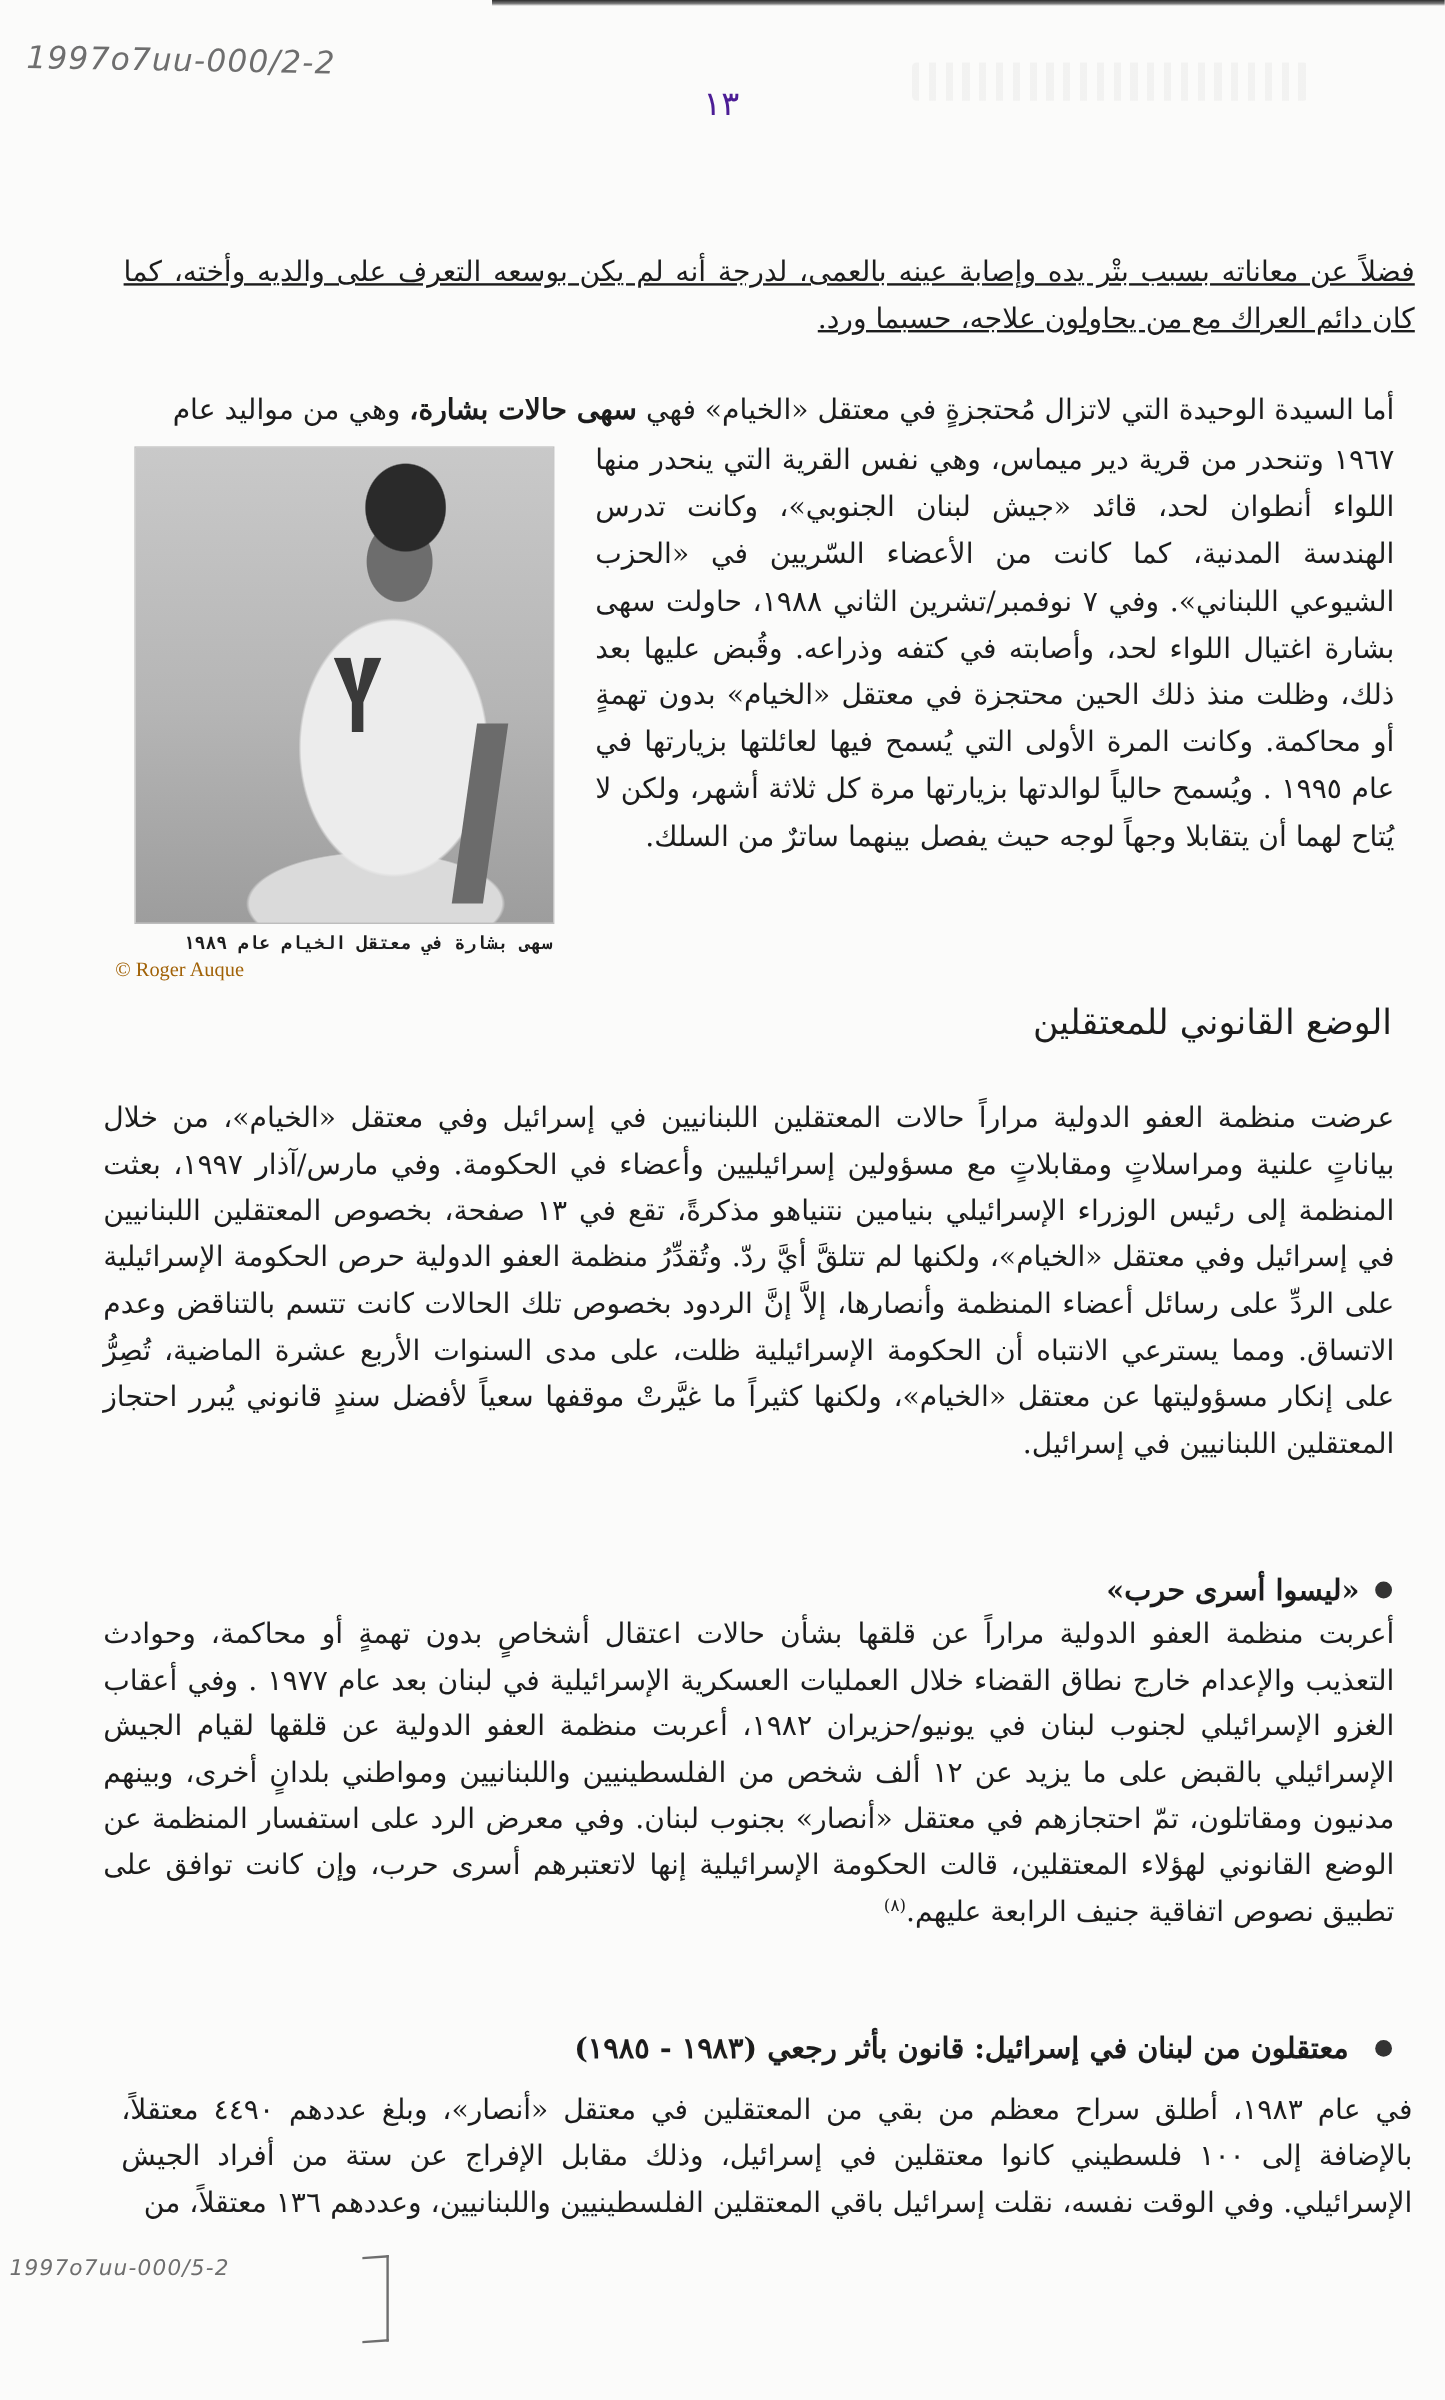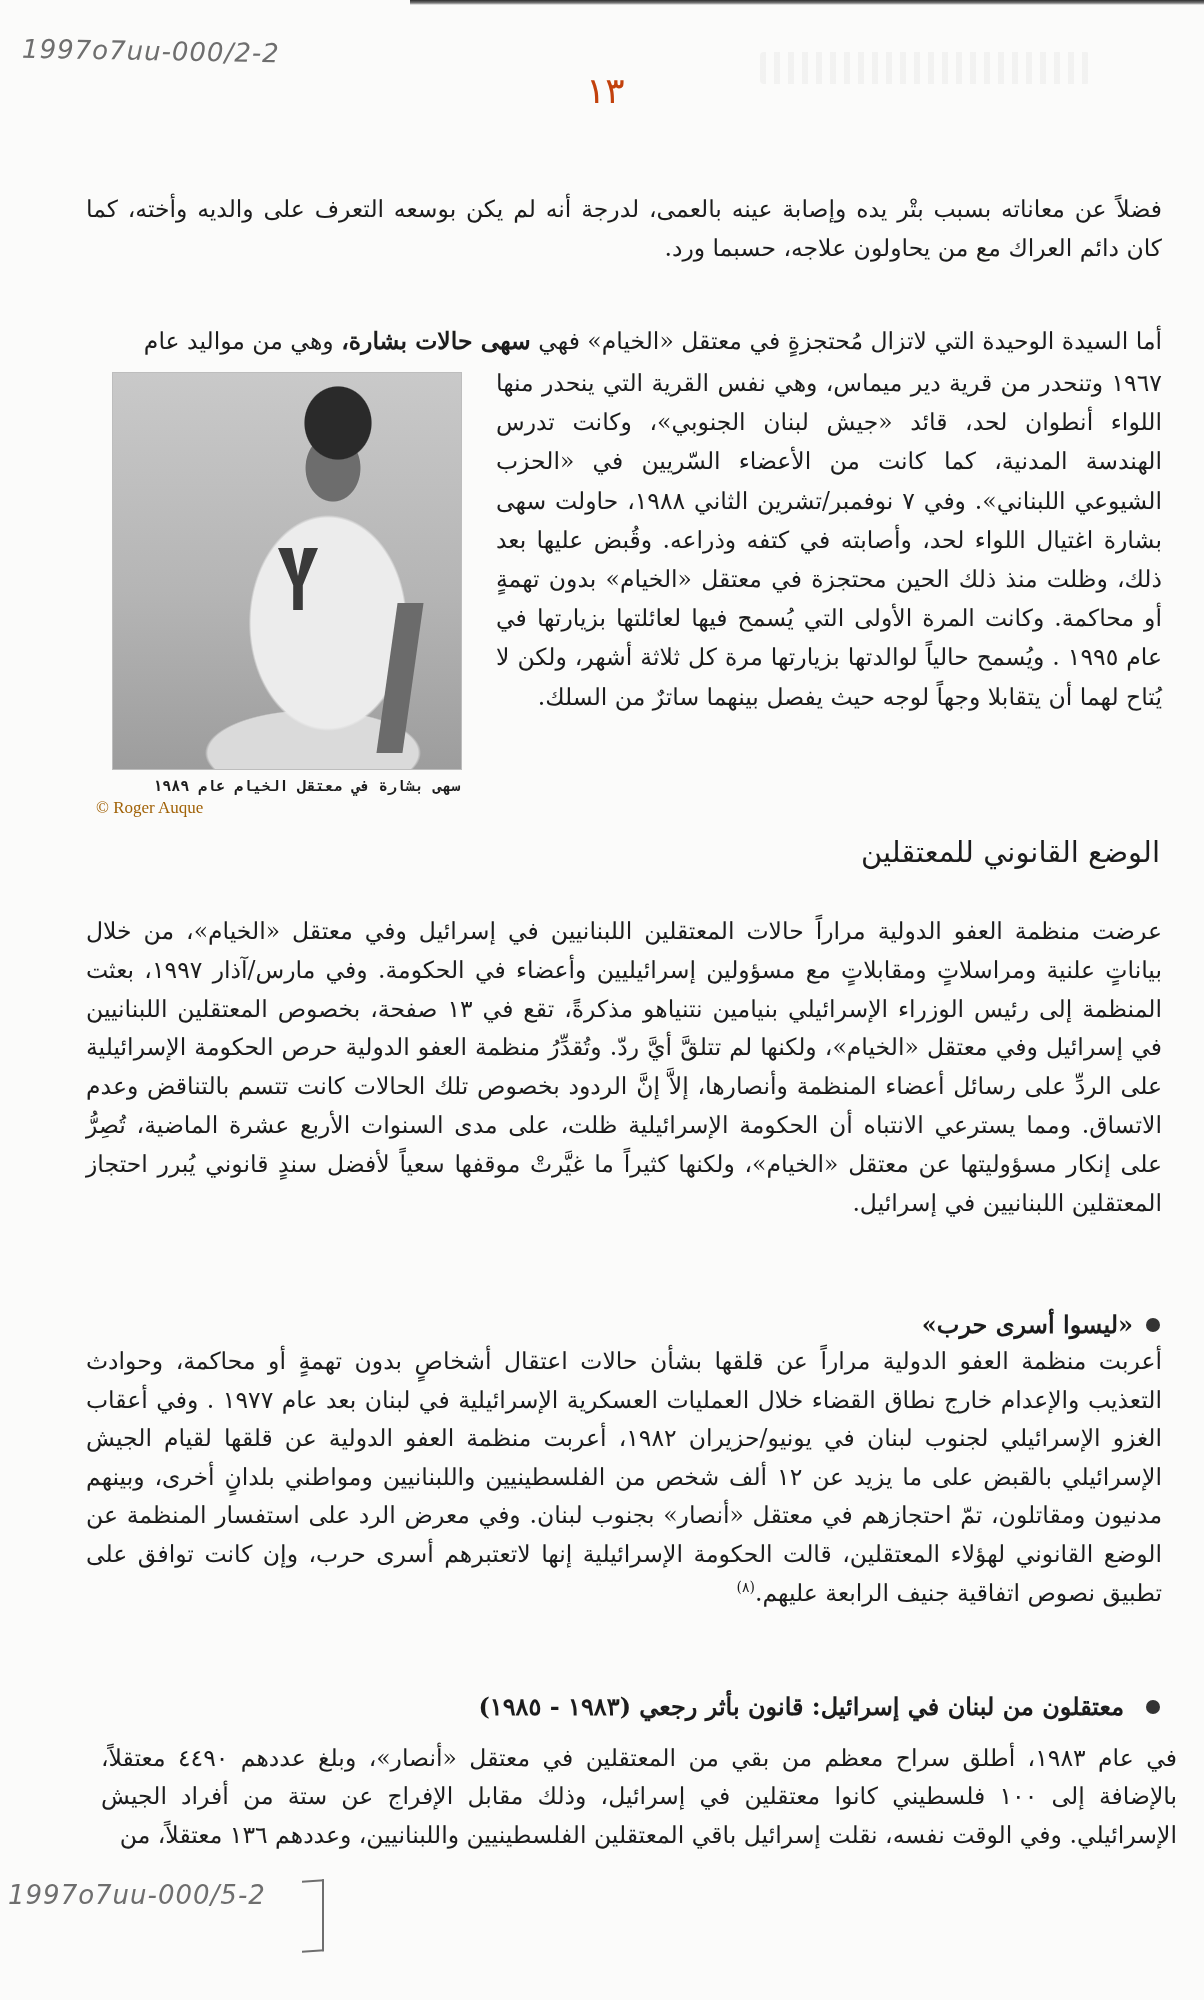--- a/index.html
+++ b/index.html
@@ -33,40 +33,40 @@
     }
     .hw-top {
       top: 36px;
       left: 22px;
       font-size: 26px;
       transform: rotate(1deg);
     }
     .hw-bottom {
       top: 1880px;
       left: 8px;
-      font-size: 26px;
+      font-size: 18px;
     }
     .hw-bracket {
       position: absolute;
       top: 1880px;
       left: 302px;
       width: 20px;
       height: 68px;
       border-top: 2px solid #6e6e6e;
       border-right: 2px solid #6e6e6e;
       border-bottom: 2px solid #6e6e6e;
       transform: skewY(-4deg);
     }
     .page-number {
       position: absolute;
       top: 70px;
       left: 586px;
-      font-size: 36px;
-      direction: rtl;
-      color: #c2410c;
+      font-size: 28px;
+      direction: rtl;
+      color: #4c1d95;
     }
     .faint-bleed {
       position: absolute;
       top: 52px;
       left: 760px;
       width: 330px;
       height: 32px;
       background: repeating-linear-gradient(90deg, rgba(0,0,0,0.035) 0 6px, transparent 6px 14px);
       border-radius: 4px;
     }
@@ -219,21 +219,21 @@
 <body>
 
 <div class="scan-edge"></div>
 
 <div class="handwritten hw-top">1997o7uu-000/2-2</div>
 
 <div class="faint-bleed"></div>
 
 <div class="page-number">١٣</div>
 
-<p class="text-block para-1" style="margin:0;">فضلاً عن معاناته بسبب بتْر يده وإصابة عينه بالعمى، لدرجة أنه لم يكن بوسعه التعرف على والديه وأخته، كما كان دائم العراك مع من يحاولون علاجه، حسبما ورد.</p>
+<p class="text-block para-1" style="margin:17px;text-decoration:underline;">فضلاً عن معاناته بسبب بتْر يده وإصابة عينه بالعمى، لدرجة أنه لم يكن بوسعه التعرف على والديه وأخته، كما كان دائم العراك مع من يحاولون علاجه، حسبما ورد.</p>
 
 <p class="text-block para-2-first" style="margin:0;">
   <span>أما السيدة الوحيدة التي لاتزال مُحتجزةٍ في معتقل «الخيام» فهي</span>
   <span class="bold">سهى حالات بشارة،</span>
   <span>وهي من مواليد عام</span>
 </p>
 
 <p class="text-block para-2-wrap" style="margin:0;">١٩٦٧ وتنحدر من قرية دير ميماس، وهي نفس القرية التي ينحدر منها اللواء أنطوان لحد، قائد «جيش لبنان الجنوبي»، وكانت تدرس الهندسة المدنية، كما كانت من الأعضاء السّريين في «الحزب الشيوعي اللبناني». وفي ٧ نوفمبر/تشرين الثاني ١٩٨٨، حاولت سهى بشارة اغتيال اللواء لحد، وأصابته في كتفه وذراعه. وقُبض عليها بعد ذلك، وظلت منذ ذلك الحين محتجزة في معتقل «الخيام» بدون تهمةٍ أو محاكمة. وكانت المرة الأولى التي يُسمح فيها لعائلتها بزيارتها في عام ١٩٩٥ . ويُسمح حالياً لوالدتها بزيارتها مرة كل ثلاثة أشهر، ولكن لا يُتاح لهما أن يتقابلا وجهاً لوجه حيث يفصل بينهما ساترٌ من السلك.</p>
 
 <div class="photo-figure" role="img" aria-label="صورة سهى بشارة جالسة على كرسي"></div>

